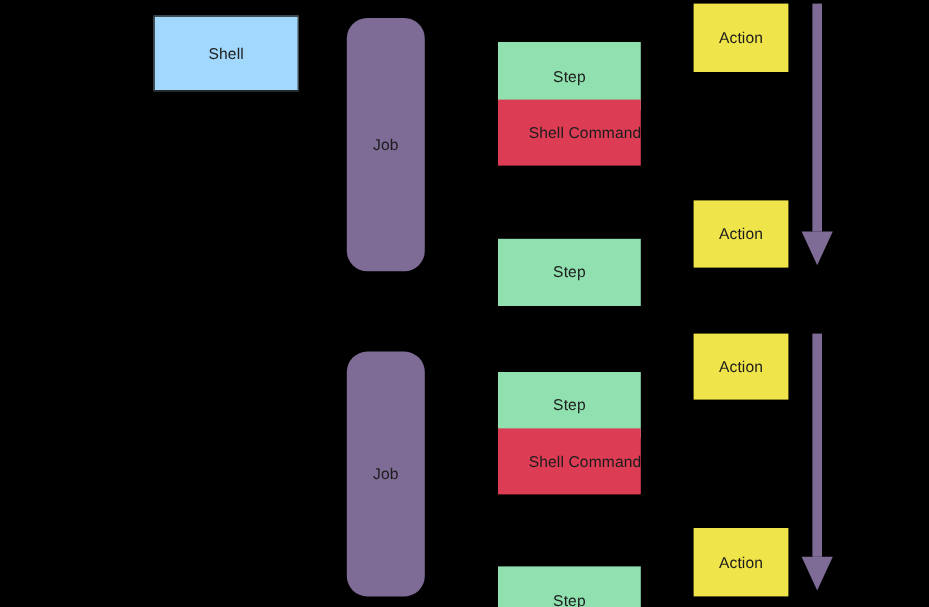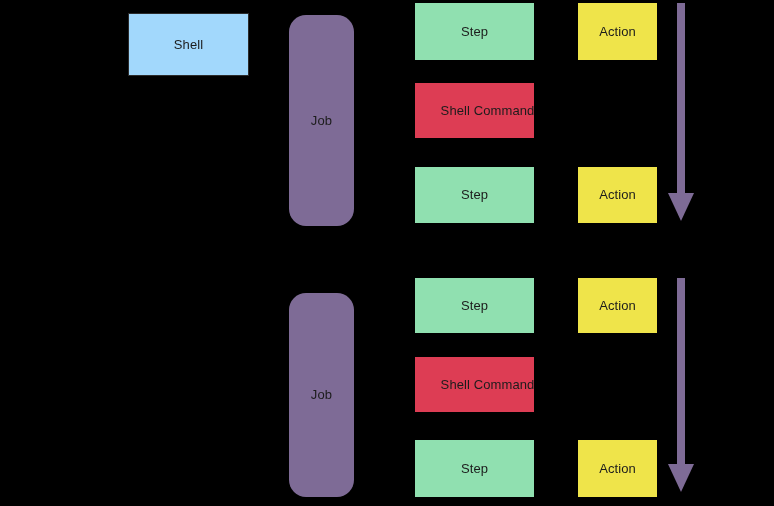--- a/index.html
+++ b/index.html
@@ -36,20 +36,21 @@
     border: 1px solid #2b2b2b;
   }
 
   .node-job {
     background: #7e6b96;
     border-radius: 17px;
   }
 
   .node-step {
     background: #90e0b0;
+    margin-top: 32px;
   }
 
   .node-shell {
     background: #dd3d54;
     padding-left: 26px;
   }
 
   .node-action {
     background: #efe44a;
   }

